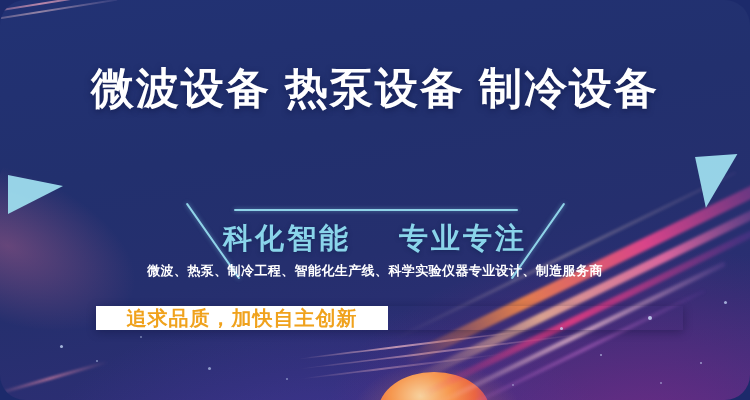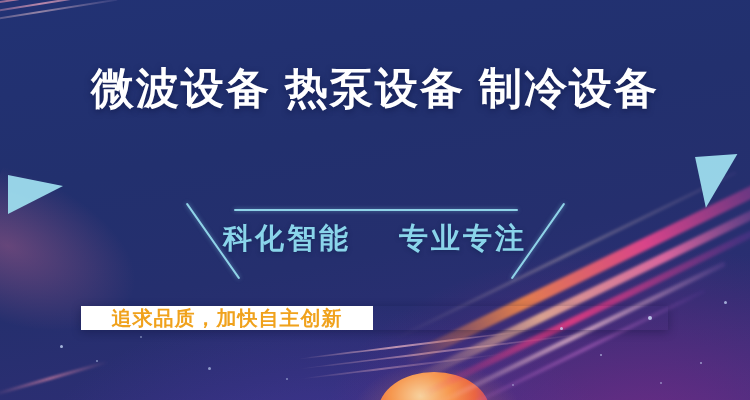--- a/index.html
+++ b/index.html
@@ -7,20 +7,21 @@
     width:750px;height:400px;overflow:hidden;
     font-family:"Liberation Sans","DejaVu Sans",sans-serif;
     background:#1c2a6b;
   }
   .banner{
     position:relative;width:750px;height:400px;overflow:hidden;
     background:
       radial-gradient(ellipse 520px 300px at 86% 108%, rgba(150,40,140,0.55) 0%, rgba(60,35,120,0.0) 62%),
       radial-gradient(ellipse 460px 260px at 44% 118%, rgba(80,60,170,0.55) 0%, rgba(40,40,120,0.0) 65%),
       linear-gradient(170deg,#223274 0%, #22306e 36%, #252f6e 60%, #2c2e73 80%, #35307c 100%);
+    border-radius: 25px;
   }
 
   .tl-wrap{position:absolute;left:-40px;top:-26px;width:250px;height:90px;transform:rotate(-9deg);opacity:.85;}
   .tl-wrap i{position:absolute;left:0;height:2px;border-radius:2px;display:block;}
   .tl1{top:14px;width:210px;background:linear-gradient(90deg,rgba(255,150,170,0) 0%,rgba(255,160,180,.95) 35%,rgba(255,190,200,.25) 100%);}
   .tl2{top:22px;width:185px;background:linear-gradient(90deg,rgba(255,140,160,0) 0%,rgba(255,175,195,.8) 45%,rgba(220,170,220,.18) 100%);}
   .tl3{top:30px;width:160px;height:1px;background:linear-gradient(90deg,rgba(255,190,200,0) 0%,rgba(255,210,215,.6) 50%,rgba(200,170,230,.12) 100%);}
   .tl4{top:6px;width:150px;height:1px;background:linear-gradient(90deg,rgba(190,170,240,0) 0%,rgba(210,195,250,.55) 55%,rgba(190,170,240,0) 100%);}
 
   .blwisp{position:absolute;left:-30px;bottom:60px;width:170px;height:150px;
@@ -79,21 +80,21 @@
 
   .sublead{position:absolute;left:0;right:0;top:219px;text-align:center;
     color:#8ad5ea;font-size:29px;font-weight:bold;letter-spacing:3px;white-space:nowrap;
     text-shadow:0 1px 4px rgba(10,30,70,.5);}
   .sublead .gap{display:inline-block;width:26px;}
 
   .descline{position:absolute;left:0;right:0;top:262px;text-align:center;
     color:#ffffff;font-size:13px;font-weight:bold;letter-spacing:.4px;white-space:nowrap;}
 
   
-  .bars{position:absolute;left:81px;top:306px;width:587px;height:24px;display:flex;
+  .bars{position:absolute;left:96px;top:306px;width:587px;height:24px;display:flex;
         box-shadow:0 2px 10px rgba(8,12,45,.35);}
   .bar{display:flex;align-items:center;justify-content:center;white-space:nowrap;}
   .bar-white{flex:0 0 292px;background:#ffffff;color:#f0a21c;font-size:20px;font-weight:bold;letter-spacing:1px;}
   .bar-orange{flex:1;background:#fbaa17;color:#ffffff;font-size:20px;font-weight:bold;letter-spacing:1px;}
 </style>
 </head>
 <body>
 
 <div class="banner">
 
@@ -151,18 +152,19 @@
     <div class="edge lft"></div>
     <div class="edge rgt"></div>
   </div>
 
   <div class="sublead">
     <span>科化智能</span>
     <span class="gap"></span>
     <span>专业专注</span>
   </div>
 
+  <div class="descline">微波、热泵、制冷工程、智能化生产线、科学实验仪器专业设计、制造服务商</div>
 
   <div class="bars">
     <div class="bar bar-white">追求品质，加快自主创新</div>
   </div>
 
 </div>
 
 </body></html>

